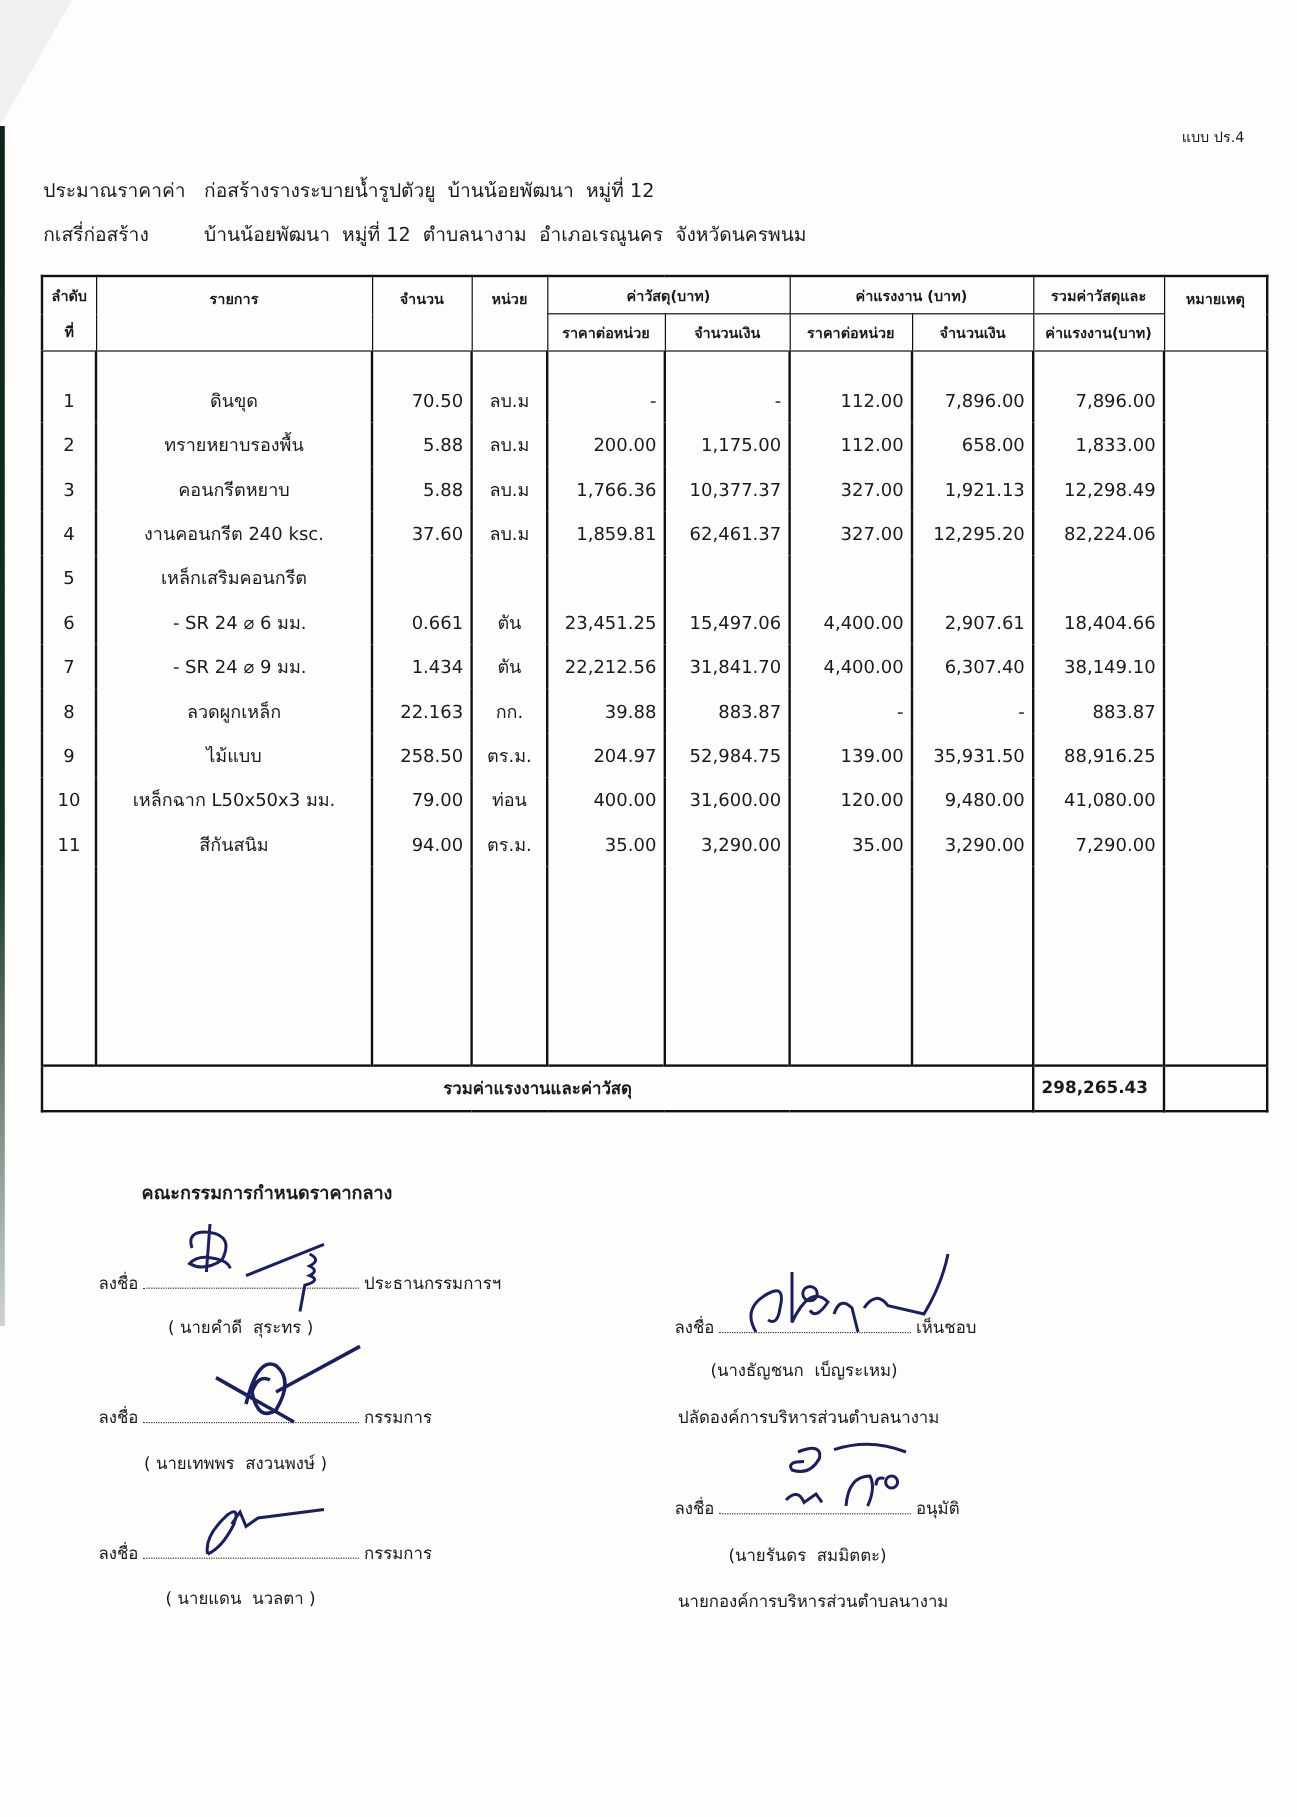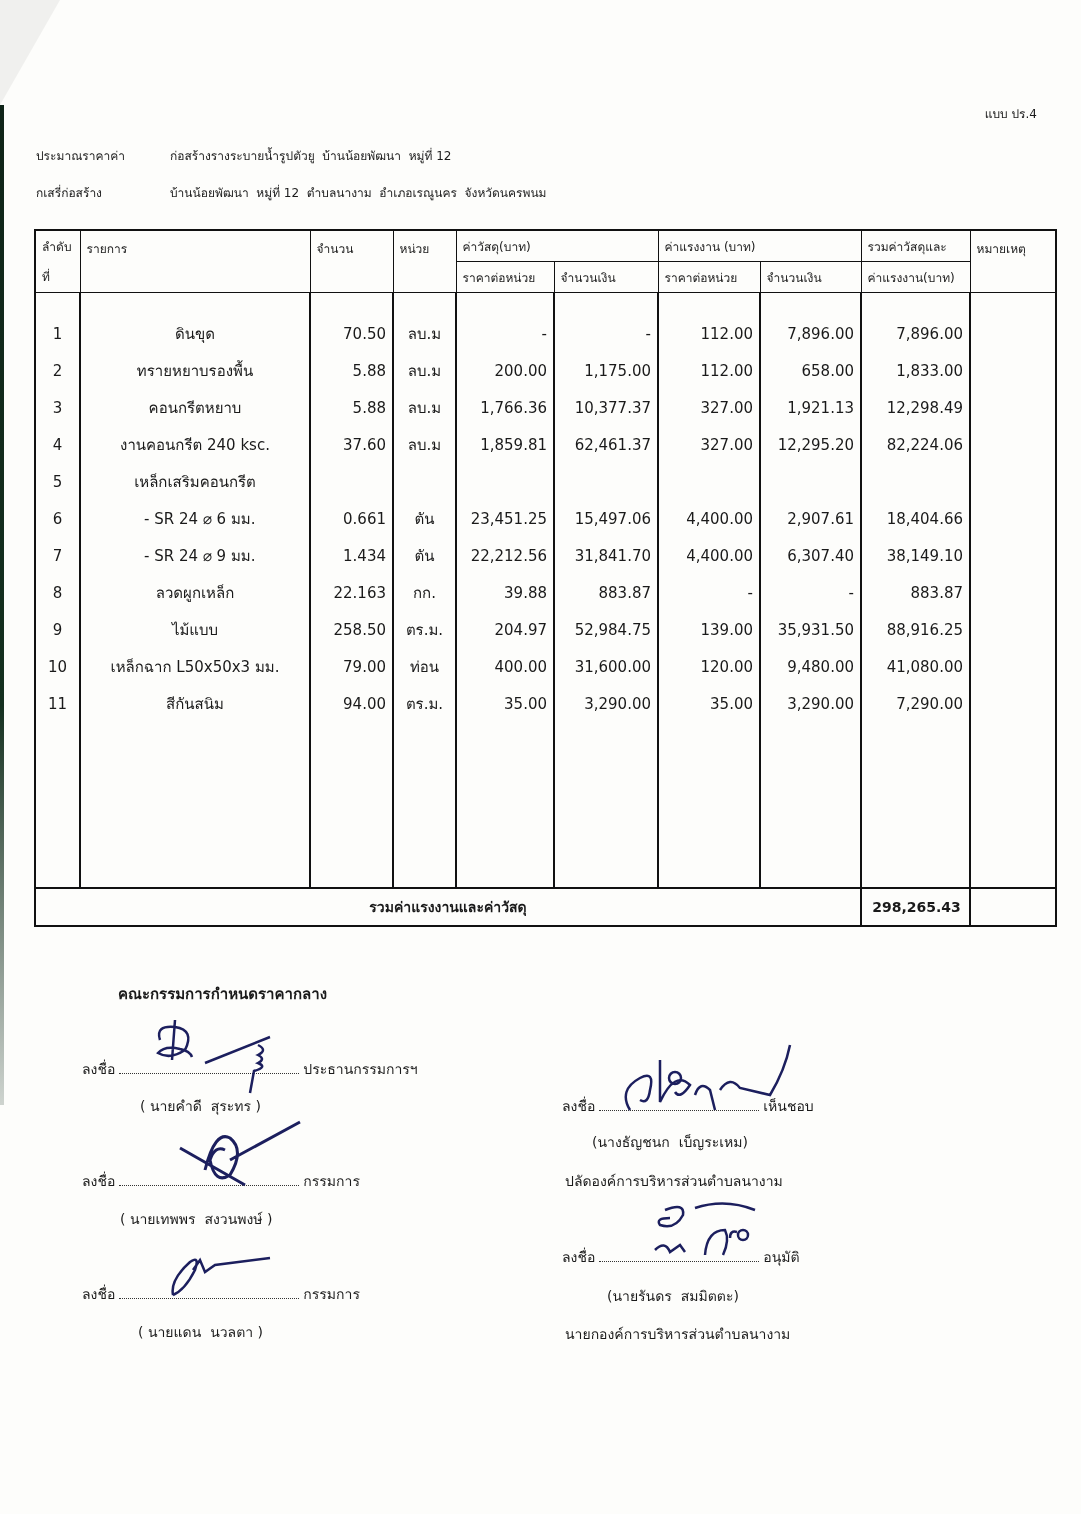--- a/index.html
+++ b/index.html
@@ -16,52 +16,52 @@
     }
     .corner-shadow {
       position: absolute; left: 0; top: 0; width: 0; height: 0;
       border-top: 105px solid #e8e8e6; border-right: 60px solid transparent;
       opacity: 0.6;
     }
     .form-code {
       position: absolute; right: 44px; top: 104px; font-size: 12px;
     }
     .title-line {
-      position: absolute; left: 36px; font-size: 12px; white-space: pre;
+      position: absolute; left: 36px; font-size: 16px; white-space: pre;
     }
     .title-line .lbl { display: inline-block; width: 134px; }
     #title1 { top: 146px; }
     #title2 { top: 183px; }
 
     table.boq {
       position: absolute; left: 34px; top: 229px; width: 1021px;
       border-collapse: collapse; table-layout: fixed;
       border: 2px solid #111;
       font-size: 15px;
     }
     table.boq th, table.boq td {
       border-left: 2px solid #111; border-right: 2px solid #111;
       padding: 0 6px; white-space: nowrap; overflow: hidden;
     }
     table.boq thead th {
-      font-weight: normal; font-size: 12px; height: 30px;
-      border: 1.5px solid #111; text-align: left; vertical-align: middle; margin-left: 17px;
+      font-weight: bold; font-size: 12px; height: 30px;
+      border: 1.5px solid #111; text-align: center; vertical-align: middle; margin-left: 17px;
     }
     table.boq tbody td { height: 37px; vertical-align: middle; }
     table.boq tbody tr.spacer td { height: 22px; }
     table.boq tbody tr.filler td { height: 165px; }
     td.num { text-align: right; }
     td.ctr { text-align: center; }
     td.seq { text-align: center; }
     td.desc { text-align: center; padding-left: 3px; }
     table.boq tfoot td {
       border: 2px solid #111; height: 36px; font-size: 14px; font-weight: bold;
     }
     tfoot td.total-label { text-align: center; font-weight: normal; }
-    tfoot td.total-value { text-align: center; font-weight: bold; padding-right: 4px; margin-top: 17px; }
+    tfoot td.total-value { text-align: left; font-weight: bold; padding-right: 4px; margin-top: 17px; }
 
     .committee-title {
       position: absolute; left: 118px; top: 982px; font-size: 15px; font-weight: bold;
     }
     .sig-line { position: absolute; font-size: 14px; white-space: pre; }
     .sig-name { position: absolute; font-size: 14px; white-space: pre; }
     .sig-dots {
       display: inline-block; border-bottom: 1.5px dotted #333;
       width: 180px; margin: 0 4px; height: 10px;
     }

